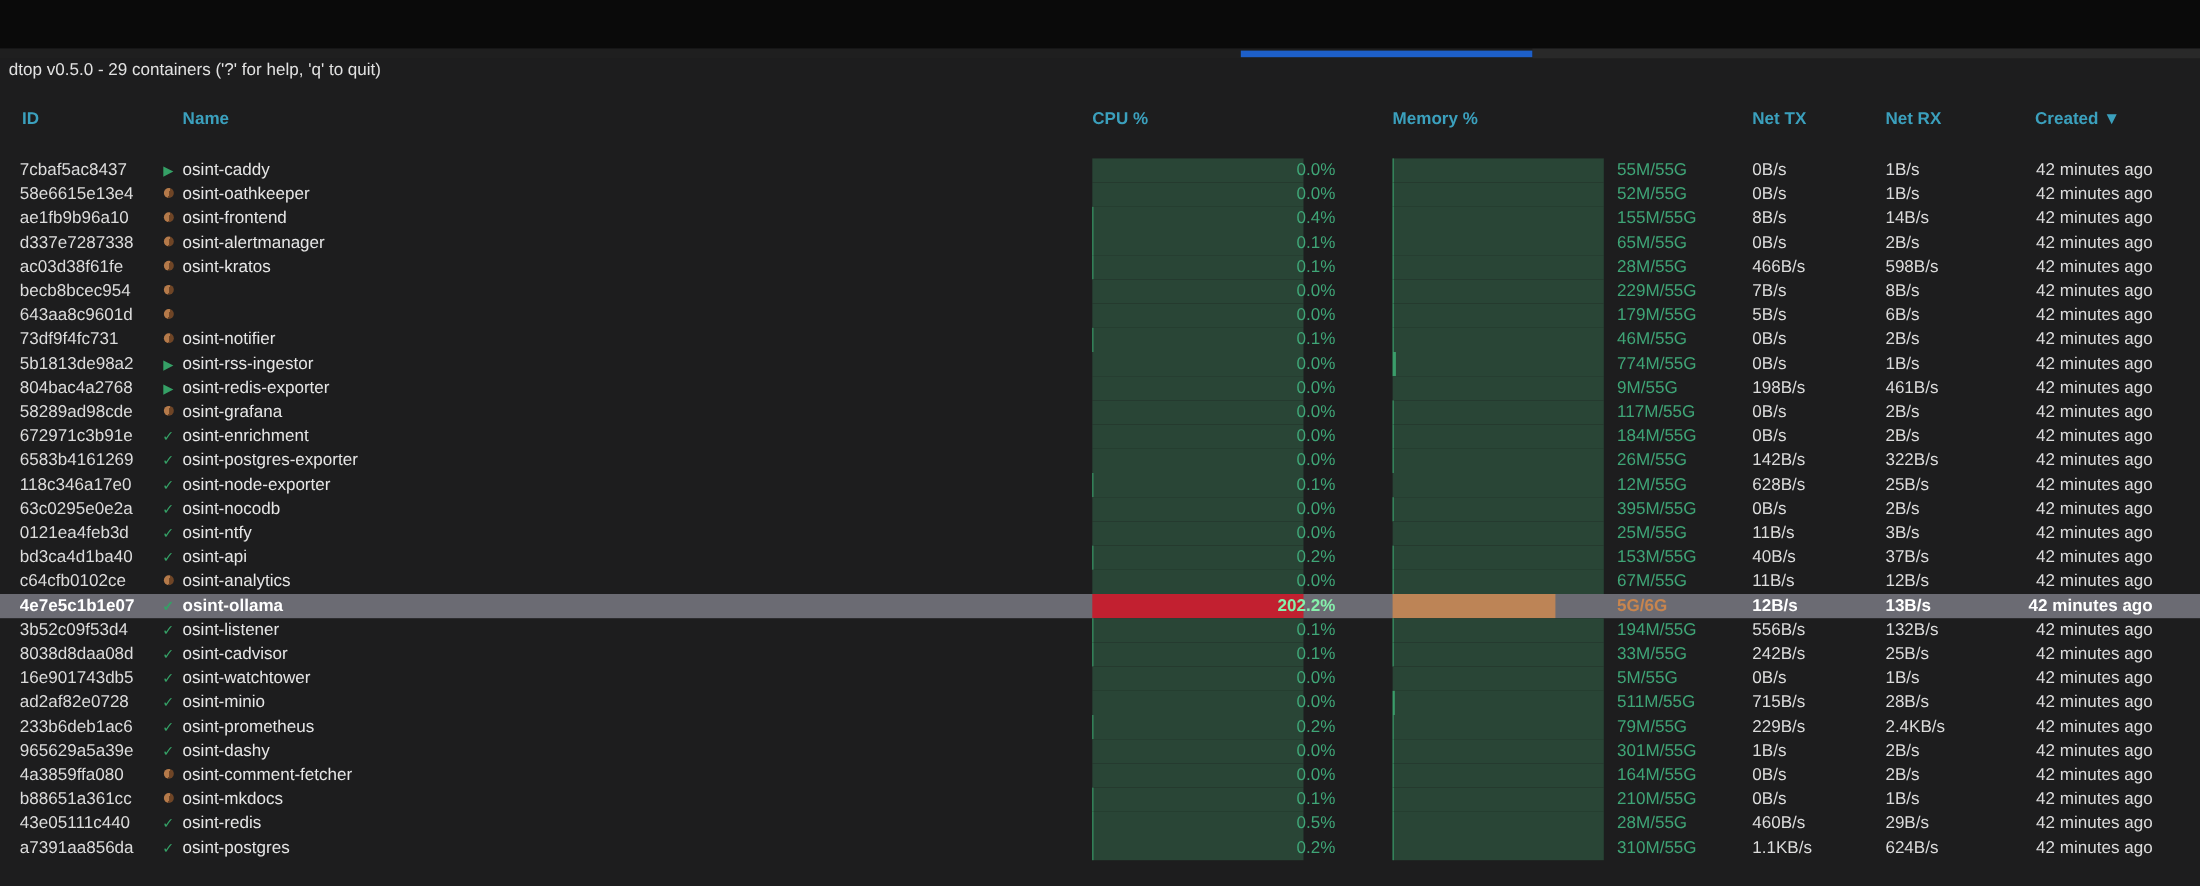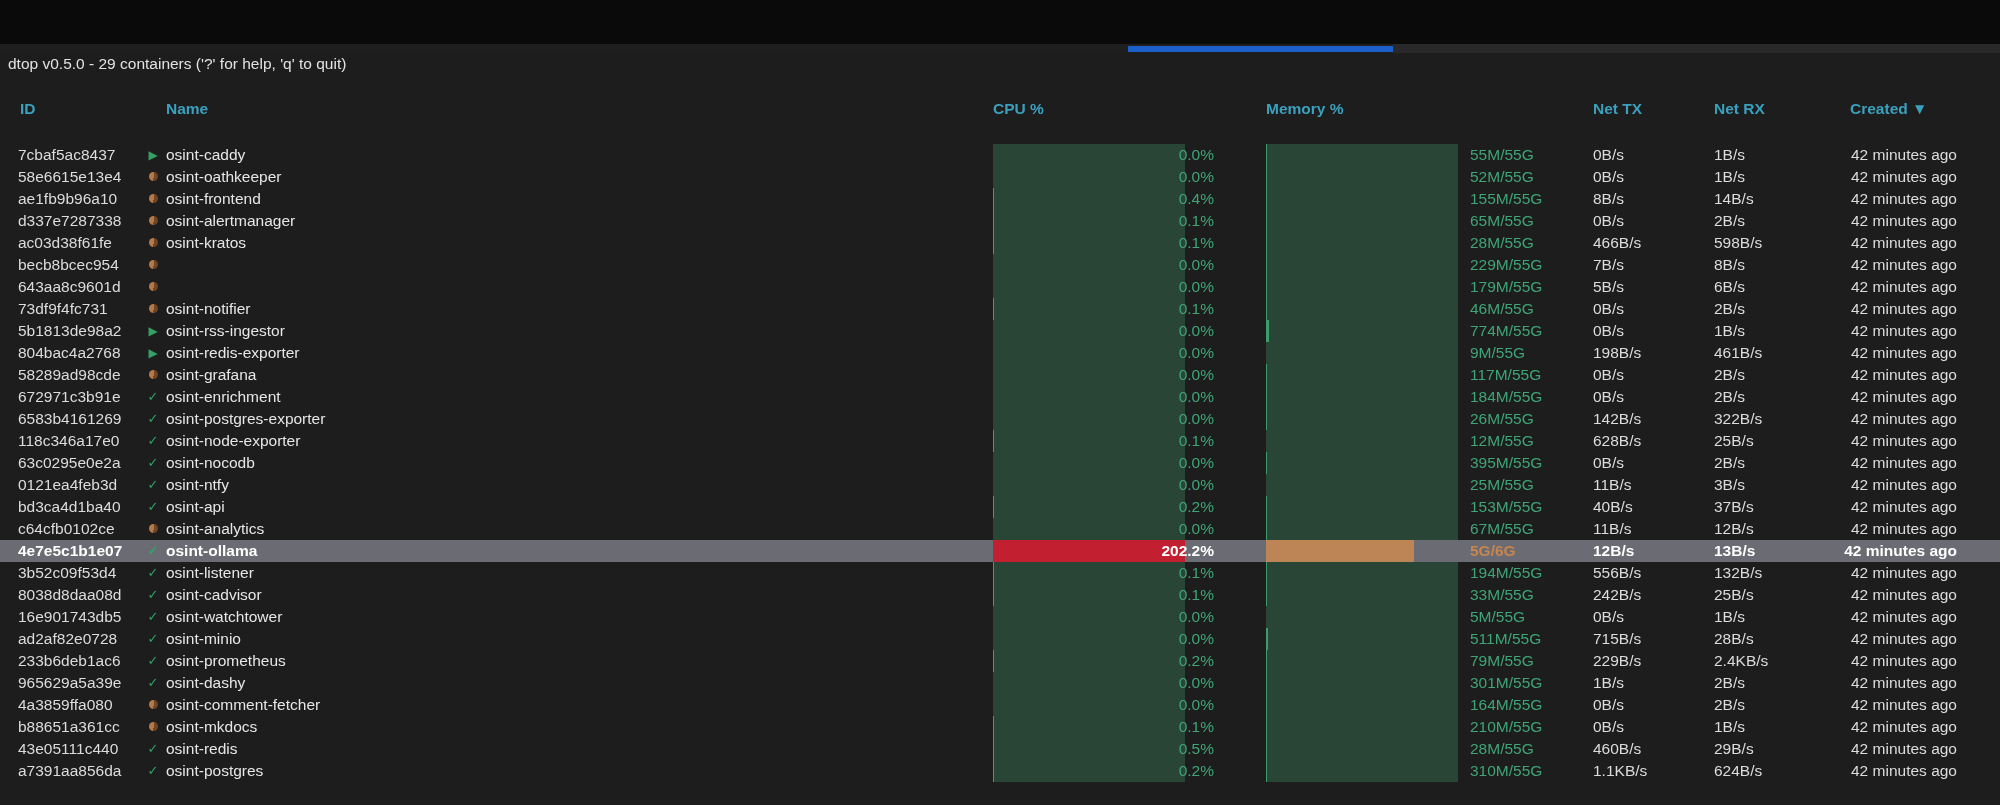--- a/index.html
+++ b/index.html
@@ -44,21 +44,21 @@
   .cell.tx{left:1593px;color:#dcdcdc;}
   .cell.rx{left:1714px;color:#dcdcdc;}
   .cell.created{right:43px;text-align:right;color:#dcdcdc;}
   
   .row.selected{background:#6b6b73;font-weight:bold;}
   .row.selected .cell.id,.row.selected .cell.name,
   .row.selected .cell.tx,.row.selected .cell.rx,.row.selected .cell.created{color:#ffffff;}
   .row.selected .track{background:transparent;}
   .row.selected .cpu-fill{background:#c22030;}
   .row.selected .mem-fill{background:#bd8456;}
-  .row.selected .cell.cpu{color:#ffffff;}
+  .row.selected .cell.cpu{color:#86efac;}
   .row.selected .cell.mem{color:#c8854e;text-align:center;}
   
   .bottom-strip{position:absolute;left:0;top:786px;width:2000px;height:19px;background:#0a0a0a;}
 </style>
 </head>
 <body>
 
 <div class="screen">
 
   <div class="top-strip">

